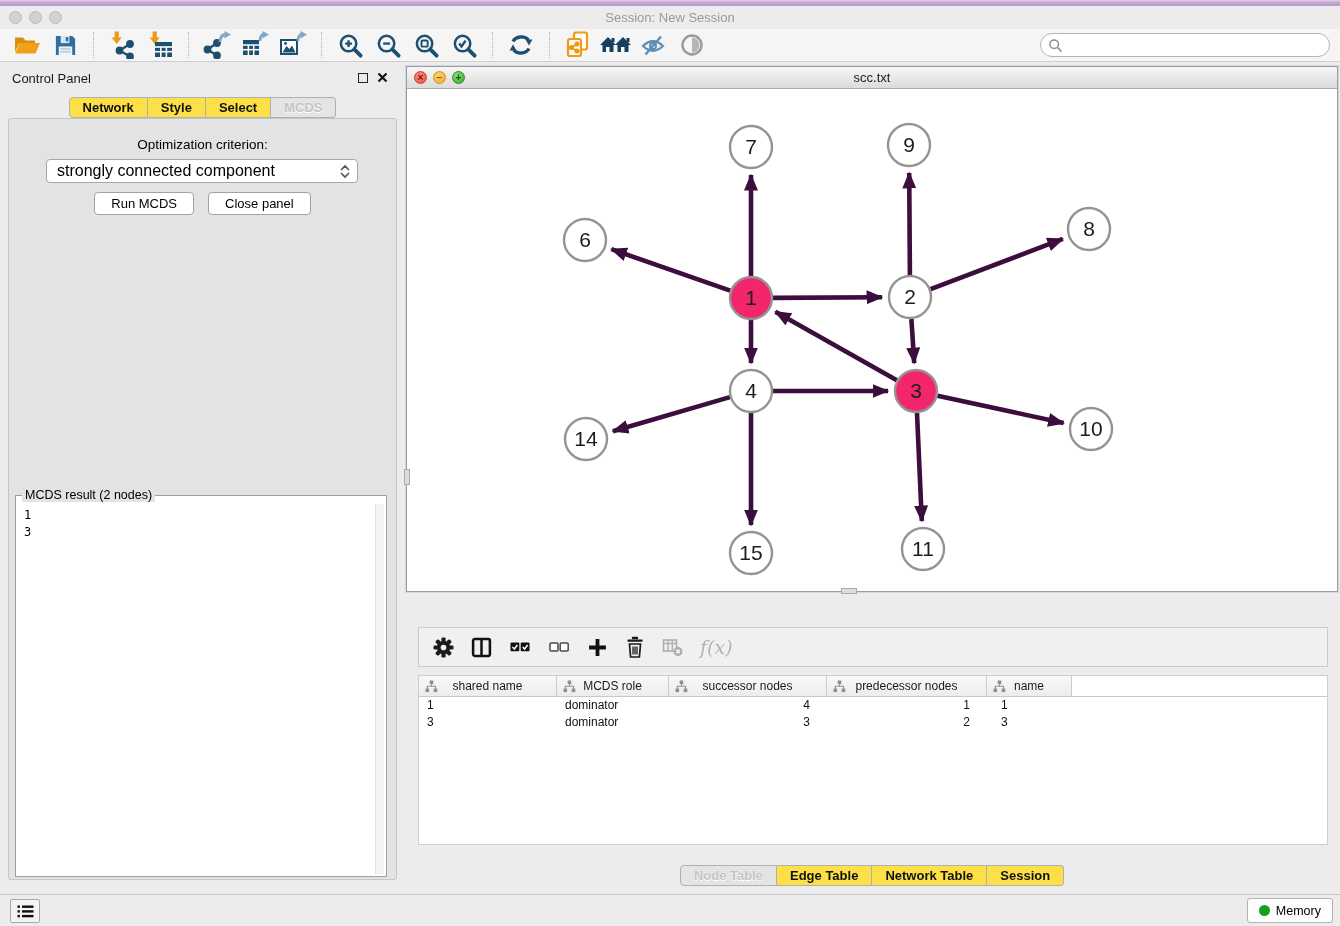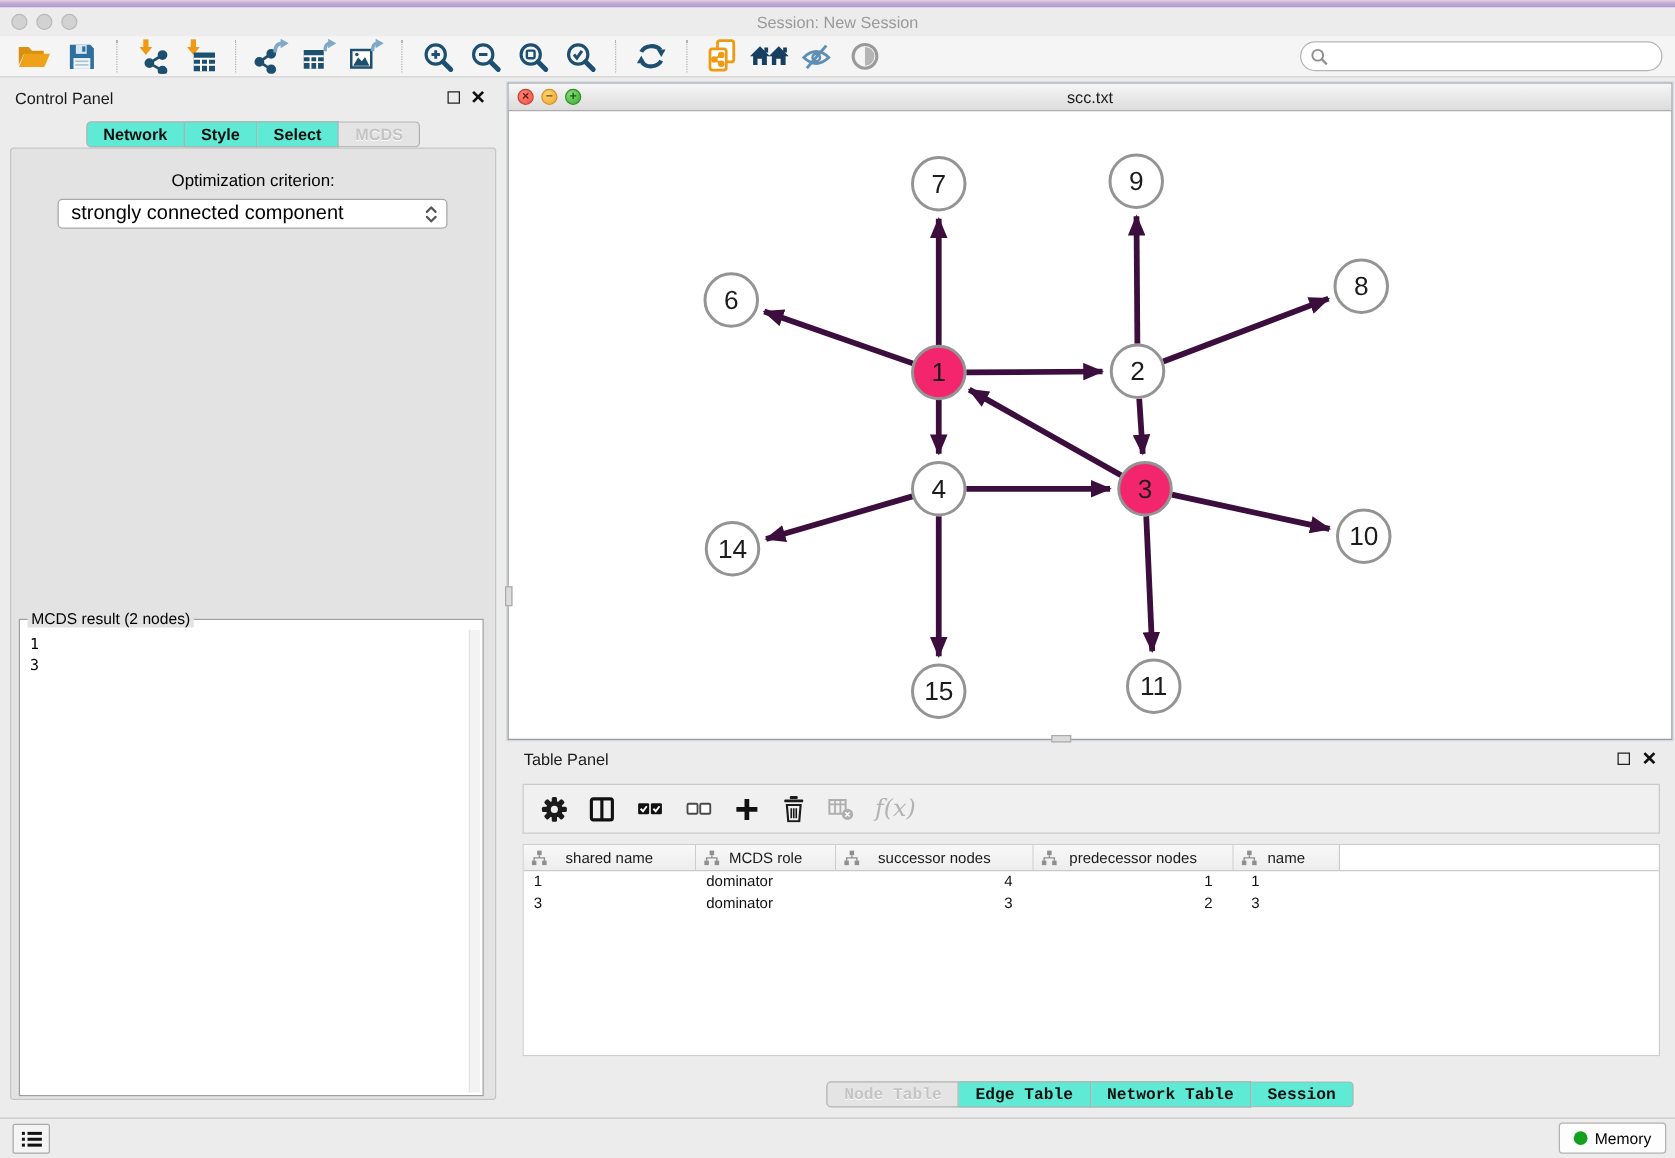--- a/index.html
+++ b/index.html
@@ -29,21 +29,21 @@
 
   
   .control-panel { position:absolute; left:5px; top:66px; width:395px; height:814px; }
   .panel-head { position:absolute; left:0; top:0; right:0; height:24px; }
   .panel-title { position:absolute; left:7px; top:5px; font-size:13px; color:#1a1a1a; }
   .float-btn { position:absolute; top:7px; width:10px; height:10px; border:1.5px solid #222; }
   .close-btn { position:absolute; top:6px; width:11px; height:11px; }
   .cp-float { right:32px; } .cp-close { right:12px; }
   .tabrow { position:absolute; left:0; right:0; display:flex; justify-content:center; }
   .cp-tabs { top:31px; }
-  .tab { height:21px; line-height:20px; padding:0 13px; background:#5eead4; border:1px solid #b0b0b0;
+  .tab { height:21px; line-height:20px; padding:0 13px; background:#fde047; border:1px solid #b0b0b0;
     border-left-width:0; font-size:13px; font-weight:bold; color:#111; }
   .tab:first-child { border-left-width:1px; border-radius:4px 0 0 4px; }
   .tab:last-child { border-radius:0 4px 4px 0; }
   .tab.active { background:#e4e4e4; color:#c4c4c4; text-shadow:0 1px 0 #fff; }
   .cp-body { position:absolute; left:3px; right:3px; top:52px; bottom:0;
     background:#e3e3e3; border:1px solid #c6c6c6; border-radius:3px; }
   .opt-label { margin-top:18px; text-align:center; font-size:13.5px; color:#000; }
   .dropdown { position:absolute; left:37px; top:40px; width:312px; height:24px; background:#fff;
     border:1px solid #a8a8a8; border-radius:4px; font-size:16px; color:#000; line-height:22px;
     padding-left:10px; }
@@ -92,21 +92,21 @@
   .thead { display:flex; height:21px; border-bottom:1px solid #c9c9c9; }
   .th { position:relative; background:linear-gradient(#f8f8f8,#ededed); border-right:1px solid #cccccc;
     font-size:12px; color:#1a1a1a; text-align:center; line-height:21px; }
   .th svg { position:absolute; left:6px; top:4px; }
   .trow { display:flex; height:16.5px; }
   .td { font-size:12px; color:#111; line-height:16.5px; padding-left:8px;
     overflow:hidden; white-space:nowrap; }
   .c0{width:138px;} .c1{width:112px;} .c2{width:158px;} .c3{width:160px;} .c4{width:85px;}
   .td.c2,.td.c3 { text-align:right; padding-right:17px; padding-left:0; }
   .td.c4 { padding-left:14px; }
-  .tp-tabs { top:270px;font-family:Liberation Mono, monospace; }
+  .tp-tabs { top:270px; }
 
   
   .statusbar { position:absolute; left:0; top:894px; width:100%; height:32px; background:#ececec;
     border-top:1px solid #c6c6c6; }
   .list-btn { position:absolute; left:10px; top:4px; width:30px; height:24px; background:#f4f4f4;
     border:1px solid #a9a9a9; border-radius:2px; display:flex; align-items:center; justify-content:center; }
   .memory-btn { position:absolute; right:7px; top:3px; height:25px; background:#fdfdfd;
     border:1px solid #b2b2b2; border-radius:3px; display:flex; align-items:center; gap:6px;
     padding:0 11px; font-size:12.5px; color:#000; }
   .memory-dot { width:11px; height:11px; border-radius:50%; background:#13a01e; }
@@ -314,20 +314,24 @@
         <div class="tab active">MCDS</div>
       </div>
     <div class="cp-body">
       <div class="opt-label">Optimization criterion:</div>
       <div class="dropdown">
         <span>strongly connected component</span>
         <svg class="dd-stepper" width="14" height="17" viewBox="0 0 14 17">
           <path d="M3.5,6.5 L7,3 L10.5,6.5" stroke="#555" stroke-width="1.7" fill="none" stroke-linecap="round"></path>
           <path d="M3.5,10.5 L7,14 L10.5,10.5" stroke="#555" stroke-width="1.7" fill="none" stroke-linecap="round"></path>
         </svg>
+      </div>
+      <div class="btnrow">
+        <button class="push-btn">Run MCDS</button>
+        <button class="push-btn">Close panel</button>
       </div>
       <div class="result-fieldset">
         <div class="result-legend">MCDS result (2 nodes)</div>
         <div class="result-text">1
 3</div>
         <div class="result-scroll"></div>
       </div>
     </div>
   </div>
 
@@ -412,27 +416,20 @@
         <g>
           <circle cx="344" cy="464" r="21" fill="#ffffff" stroke="#949494" stroke-width="2.4"></circle>
           <text x="344" y="471" text-anchor="middle" font-size="21" fill="#1c1c1c" font-family="Liberation Sans, sans-serif">15</text>
         </g>
       </svg>
     <div class="grip-left"></div>
     <div class="grip-bottom"></div>
   </div>
 
   <div class="table-panel">
-    <div class="panel-head">
-      <div class="panel-title" style="left:13px;">Table Panel</div>
-      <div class="float-btn tp-float"></div>
-      <svg class="close-btn tp-close" viewBox="0 0 11 11">
-        <path d="M1.5,1.5 L9.5,9.5 M9.5,1.5 L1.5,9.5" stroke="#111" stroke-width="2.2"></path>
-      </svg>
-    </div>
     <div class="tp-toolbar">
       <svg width="21" height="21" viewBox="0 0 20 20">
         <g fill="#1b1b1b">
           <rect x="8" y="0.5" width="4" height="19" rx="1.2"></rect>
           <rect x="8" y="0.5" width="4" height="19" rx="1.2" transform="rotate(45 10 10)"></rect>
           <rect x="8" y="0.5" width="4" height="19" rx="1.2" transform="rotate(90 10 10)"></rect>
           <rect x="8" y="0.5" width="4" height="19" rx="1.2" transform="rotate(135 10 10)"></rect>
           <circle cx="10" cy="10" r="6.3"></circle>
         </g>
         <circle cx="10" cy="10" r="2.7" fill="#f0f0f0"></circle>

